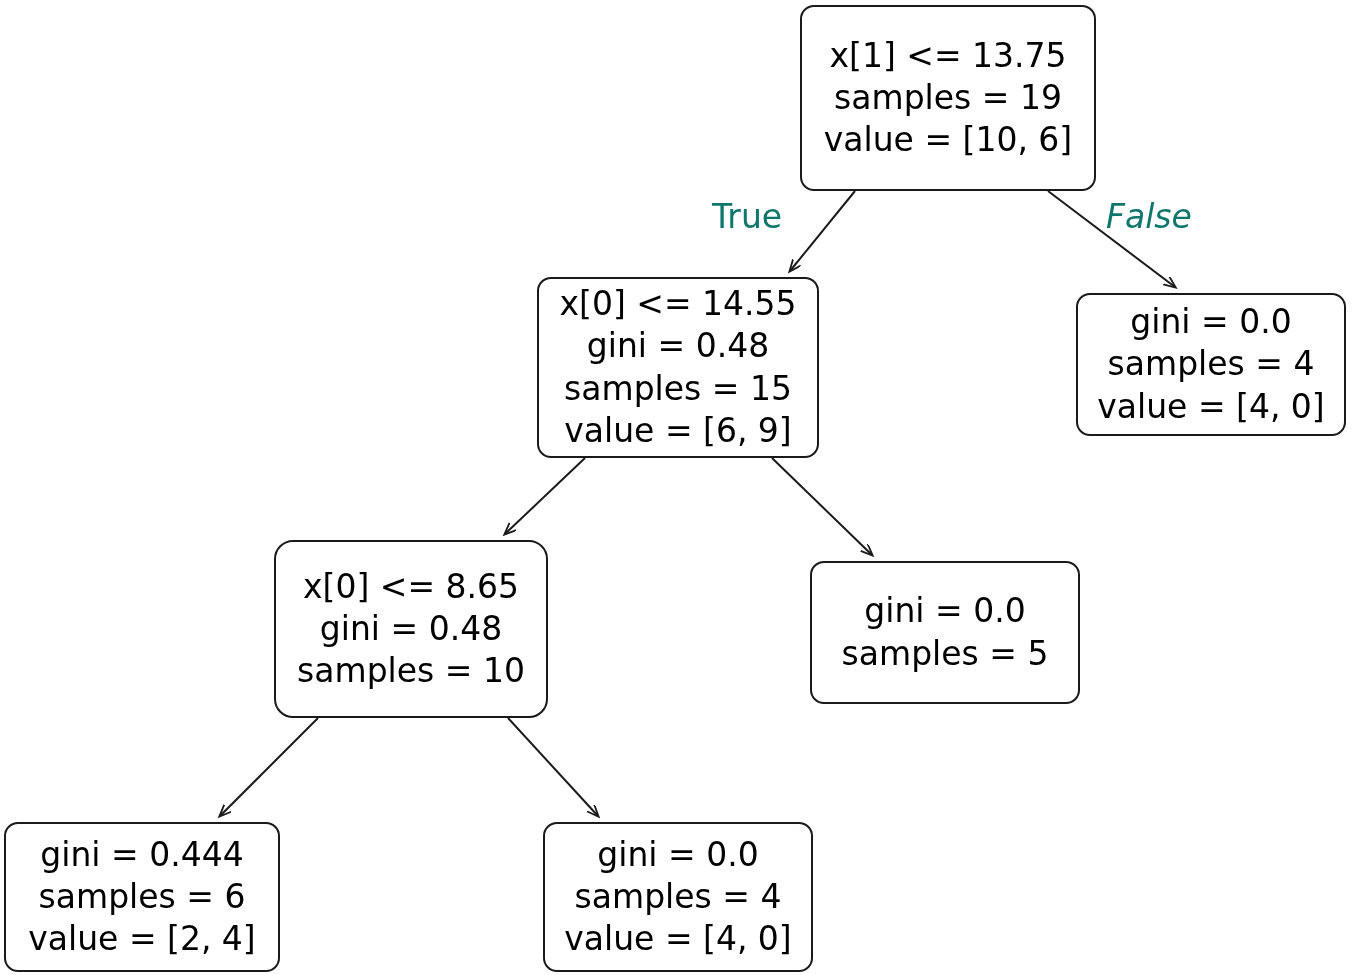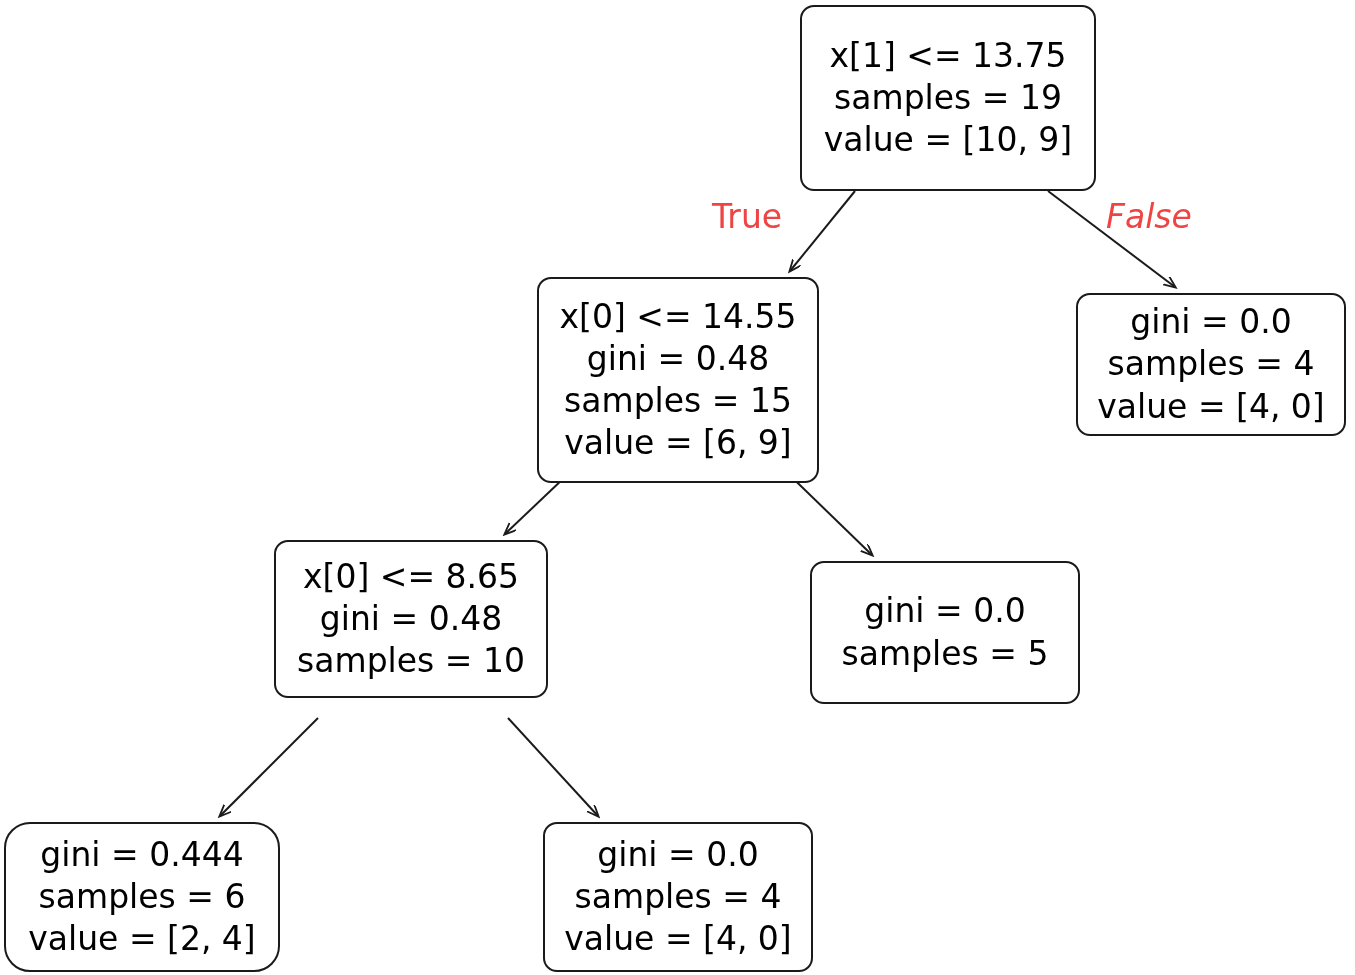--- a/index.html
+++ b/index.html
@@ -38,21 +38,21 @@
     line-height: 1.28;
     white-space: nowrap;
     padding: 6px 14px;
   }
   .node .line {
     display: block;
     text-align: center;
   }
   .edge-label {
     position: absolute;
-    color: #ef4444;
+    color: #0f766e;
     font-size: 33px;
     line-height: 1;
     white-space: nowrap;
   }
 </style>
 </head>
 <body>
 
 <div id="canvas">
 
@@ -69,43 +69,43 @@
         <line x1="772" y1="458" x2="872" y2="555" stroke="#1a1a1a" stroke-width="2" marker-end="url(#arrowhead)"></line>
         <line x1="318" y1="718" x2="220" y2="816" stroke="#1a1a1a" stroke-width="2" marker-end="url(#arrowhead)"></line>
         <line x1="508" y1="718" x2="598" y2="816" stroke="#1a1a1a" stroke-width="2" marker-end="url(#arrowhead)"></line>
       </g>
   </svg>
 
   <div id="node-layer">
       <div class="node" style="left: 800px; top: 5px; width: 296px; height: 186px;">
         <span class="line">x[1] &lt;= 13.75</span>
         <span class="line">samples = 19</span>
-        <span class="line">value = [10, 9]</span>
+        <span class="line">value = [10, 6]</span>
       </div>
-      <div class="node" style="left: 537px; top: 277px; width: 282px; height: 206px;">
+      <div class="node" style="left: 537px; top: 277px; width: 282px; height: 181px;">
         <span class="line">x[0] &lt;= 14.55</span>
         <span class="line">gini = 0.48</span>
         <span class="line">samples = 15</span>
         <span class="line">value = [6, 9]</span>
       </div>
       <div class="node" style="left: 1076px; top: 293px; width: 270px; height: 143px;">
         <span class="line">gini = 0.0</span>
         <span class="line">samples = 4</span>
         <span class="line">value = [4, 0]</span>
       </div>
-      <div class="node" style="left: 274px; top: 540px; width: 274px; height: 158px;">
+      <div class="node" style="left: 274px; top: 540px; width: 274px; height: 178px; border-radius: 19px;">
         <span class="line">x[0] &lt;= 8.65</span>
         <span class="line">gini = 0.48</span>
         <span class="line">samples = 10</span>
       </div>
       <div class="node" style="left: 810px; top: 561px; width: 270px; height: 143px;">
         <span class="line">gini = 0.0</span>
         <span class="line">samples = 5</span>
       </div>
-      <div class="node" style="left: 4px; top: 822px; width: 276px; height: 150px; border-radius: 26px;">
+      <div class="node" style="left: 4px; top: 822px; width: 276px; height: 150px;">
         <span class="line">gini = 0.444</span>
         <span class="line">samples = 6</span>
         <span class="line">value = [2, 4]</span>
       </div>
       <div class="node" style="left: 543px; top: 822px; width: 270px; height: 150px;">
         <span class="line">gini = 0.0</span>
         <span class="line">samples = 4</span>
         <span class="line">value = [4, 0]</span>
       </div>
     </div>

